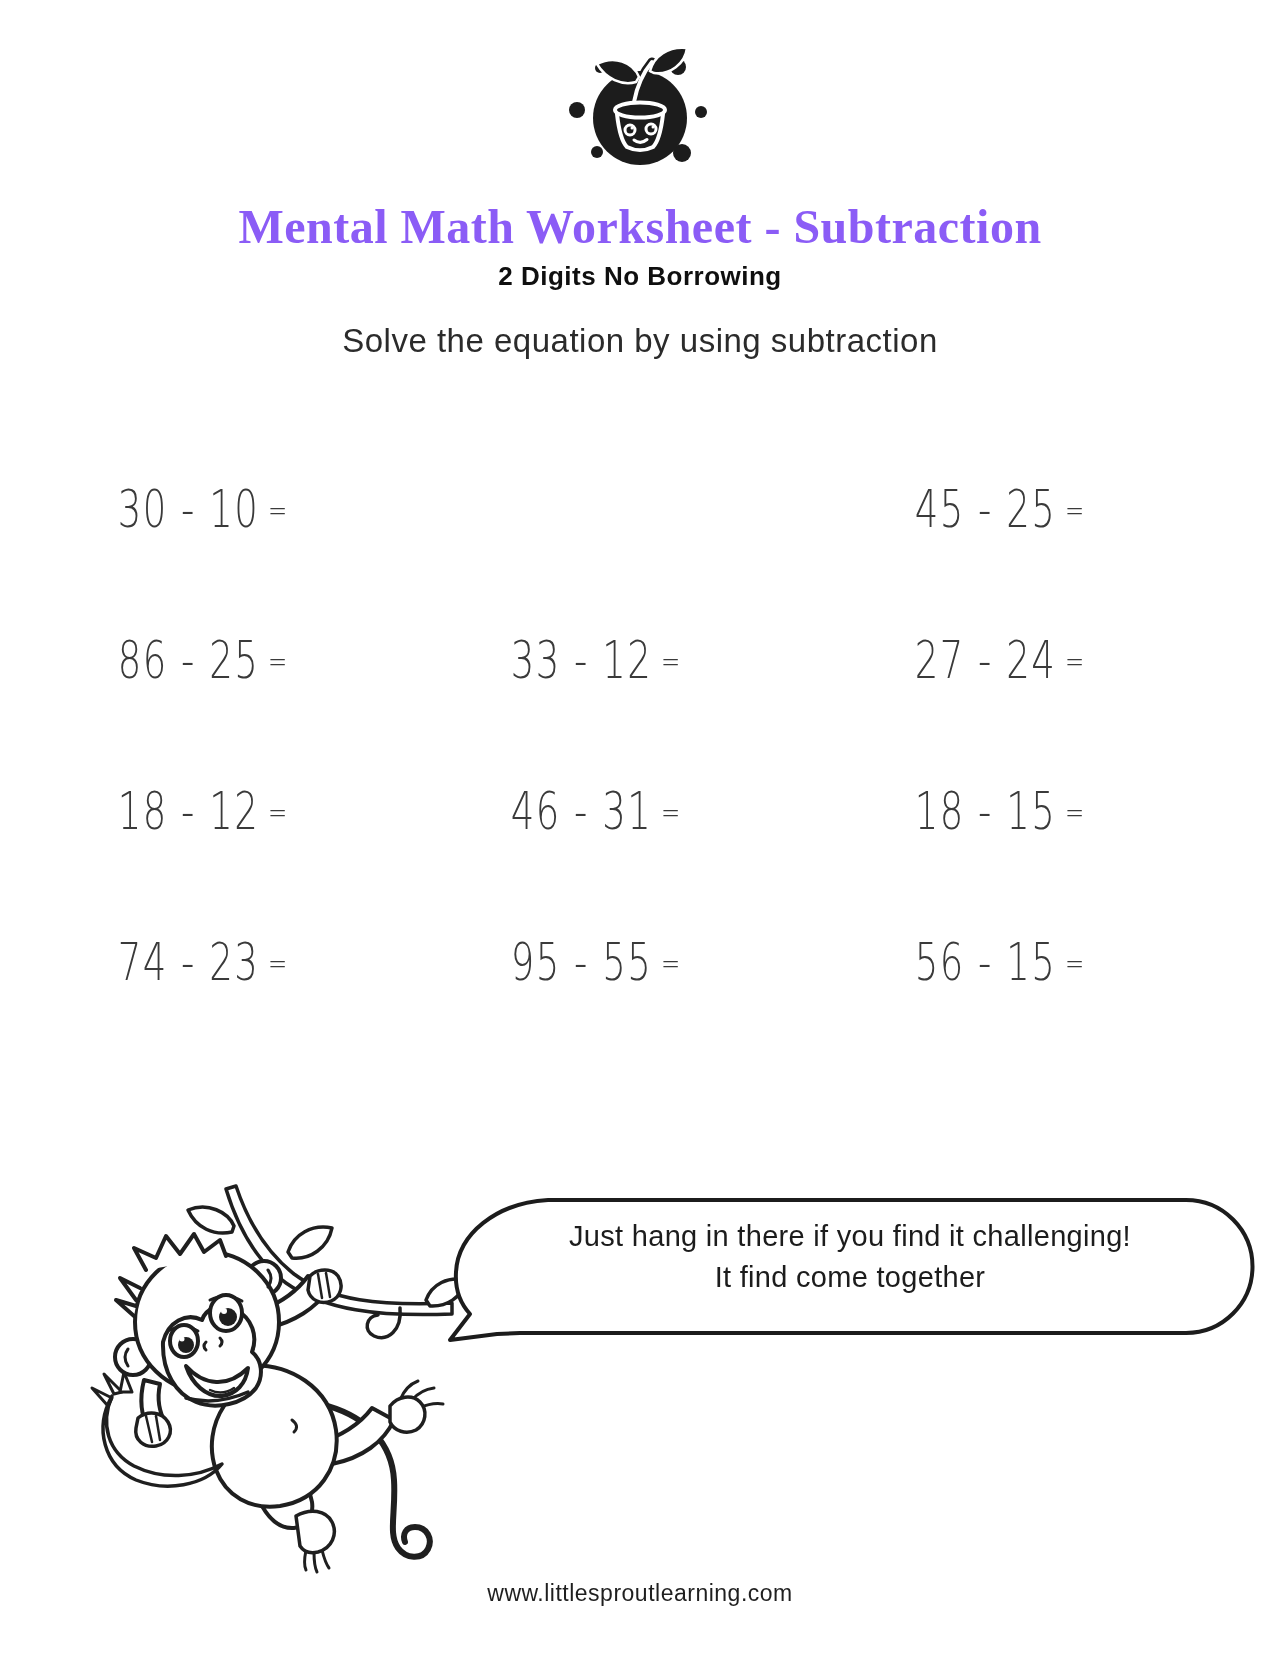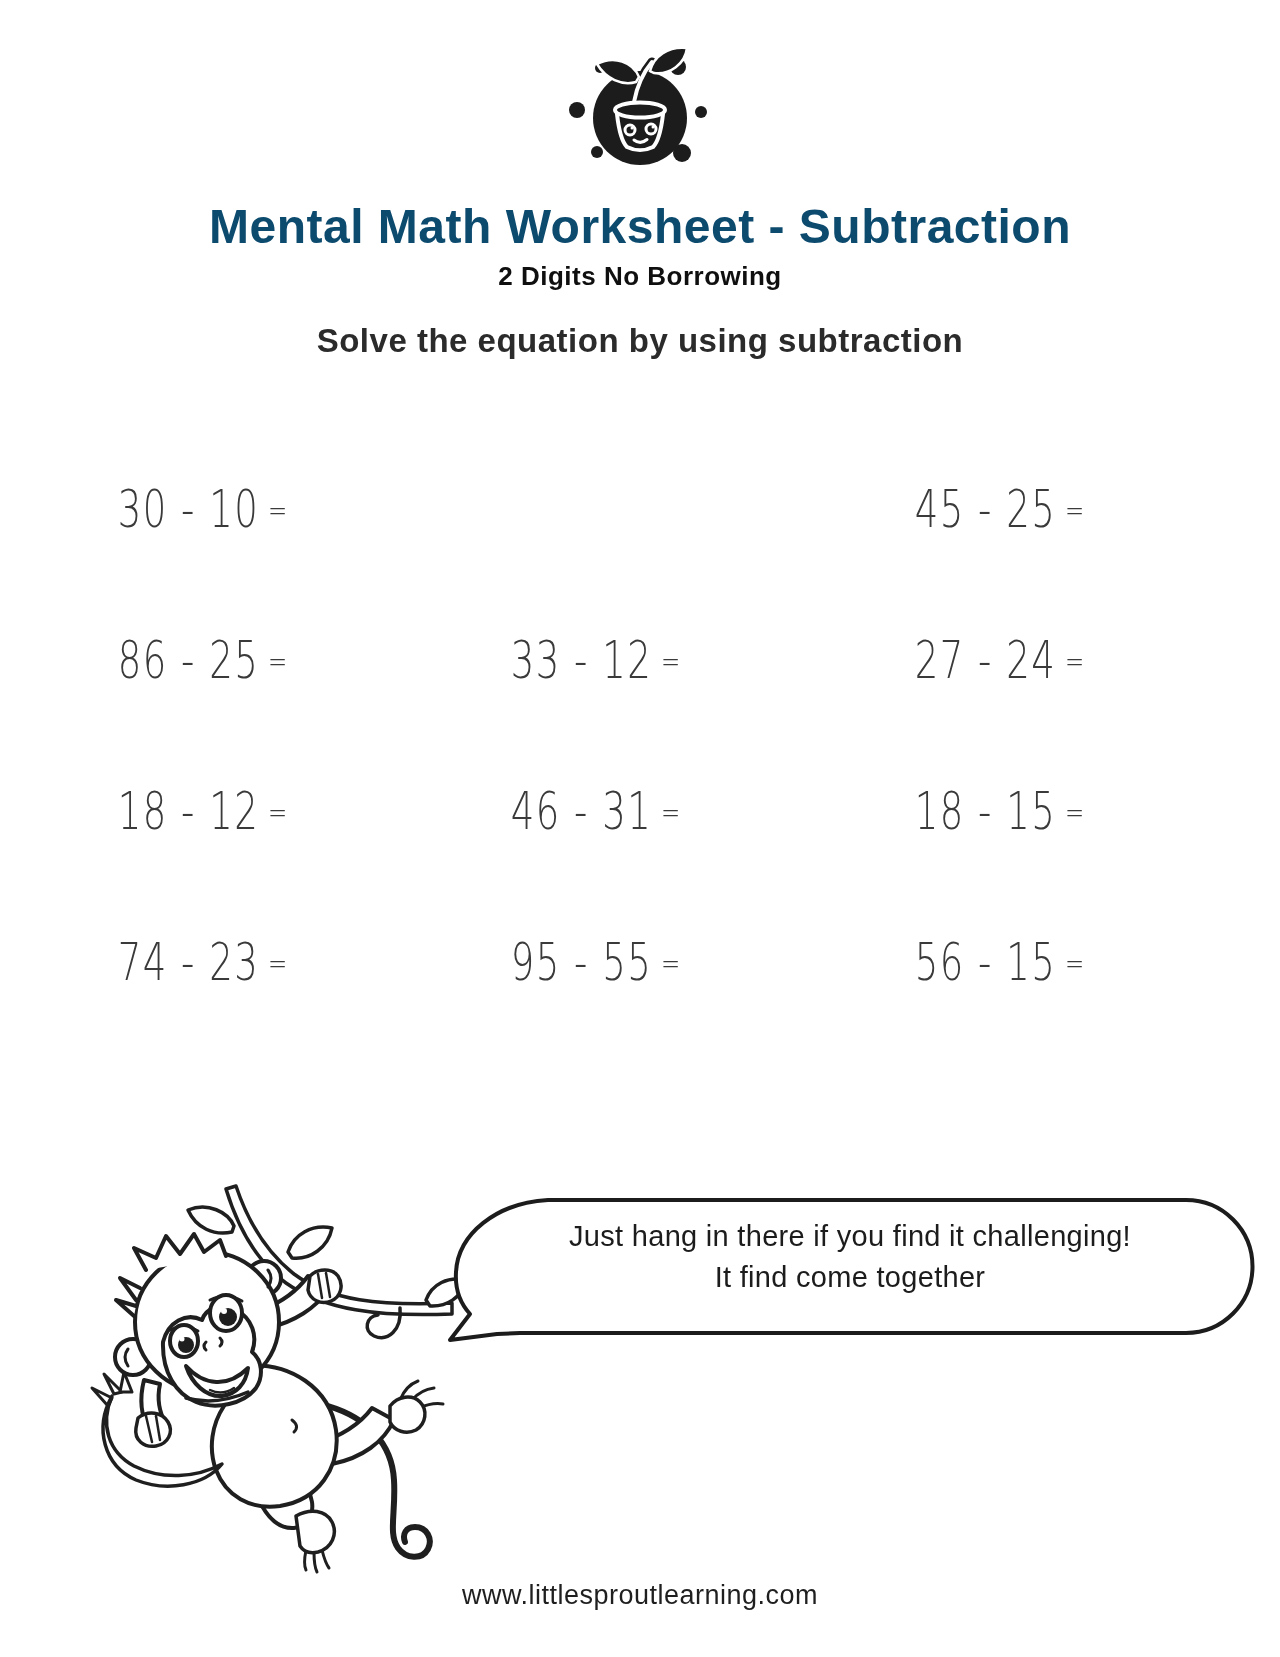--- a/index.html
+++ b/index.html
@@ -2,40 +2,40 @@
 <html><head>
 <meta charset="utf-8">
 <style>
   html,body{margin:0;padding:0;}
   body{
     width:1280px;height:1657px;position:relative;background:#ffffff;
     font-family:"Liberation Sans",sans-serif;overflow:hidden;color:#1f1f1f;
   }
   .abs{position:absolute;}
   .center-text{left:0;width:1280px;text-align:center;}
-  .title{top:199px;font-size:48px;font-weight:bold;color:#0c4a6e;letter-spacing:.5px;}
+  .title{top:199px;font-size:48px;font-weight:bold;color:#8b5cf6;letter-spacing:.5px;font-family:Liberation Serif, serif;}
   .subtitle{top:261px;font-size:26px;font-weight:bold;color:#0f0f0f;letter-spacing:.5px;text-align:center;}
-  .instruction{top:322px;font-size:33px;font-weight:bold;color:#2b2b2b;letter-spacing:.5px;}
+  .instruction{top:322px;font-size:33px;font-weight:normal;color:#2b2b2b;letter-spacing:.5px;}
   .logo-box{top:38px;left:545px;width:190px;height:140px;}
 
   .problems{top:434px;left:0;width:1280px;height:760px;}
   .prob-row{position:relative;height:151px;}
   .prob-cell{position:absolute;top:50%;transform:translateY(-50%);width:288px;text-align:center;white-space:nowrap;}
   .prob-cell.c1{left:59px;}
   .prob-cell.c2{left:452px;}
   .prob-cell.c3{left:856px;}
   .prob-inner{display:inline-block;transform:scale(0.74,1.02);transform-origin:center;
     font-family:"DejaVu Sans","Liberation Sans",sans-serif;font-weight:200;color:#3a3a3a;}
   .expr{font-size:50px;letter-spacing:2px;}
   .eq{font-size:31px;margin-left:12px;position:relative;top:-6px;}
 
   .scene{top:1130px;left:0;width:1280px;height:527px;}
   .bubble-text{top:1216px;left:520px;width:660px;text-align:center;
     font-size:29px;line-height:41px;color:#1c1c1c;letter-spacing:.3px;}
-  .footer{top:1580px;font-size:27px;color:#1f1f1f;letter-spacing:.5px;}
+  .footer{top:1580px;font-size:23px;color:#1f1f1f;letter-spacing:.5px;}
   svg{display:block;}
 </style>
 </head>
 <body>
 
 <div class="abs logo-box">
   <svg width="190" height="140" viewBox="545 38 190 140">
     <g stroke="none">
       <circle cx="600" cy="68" r="5" fill="#1c1c1c"></circle>
       <circle cx="577" cy="110" r="8" fill="#1c1c1c"></circle>

